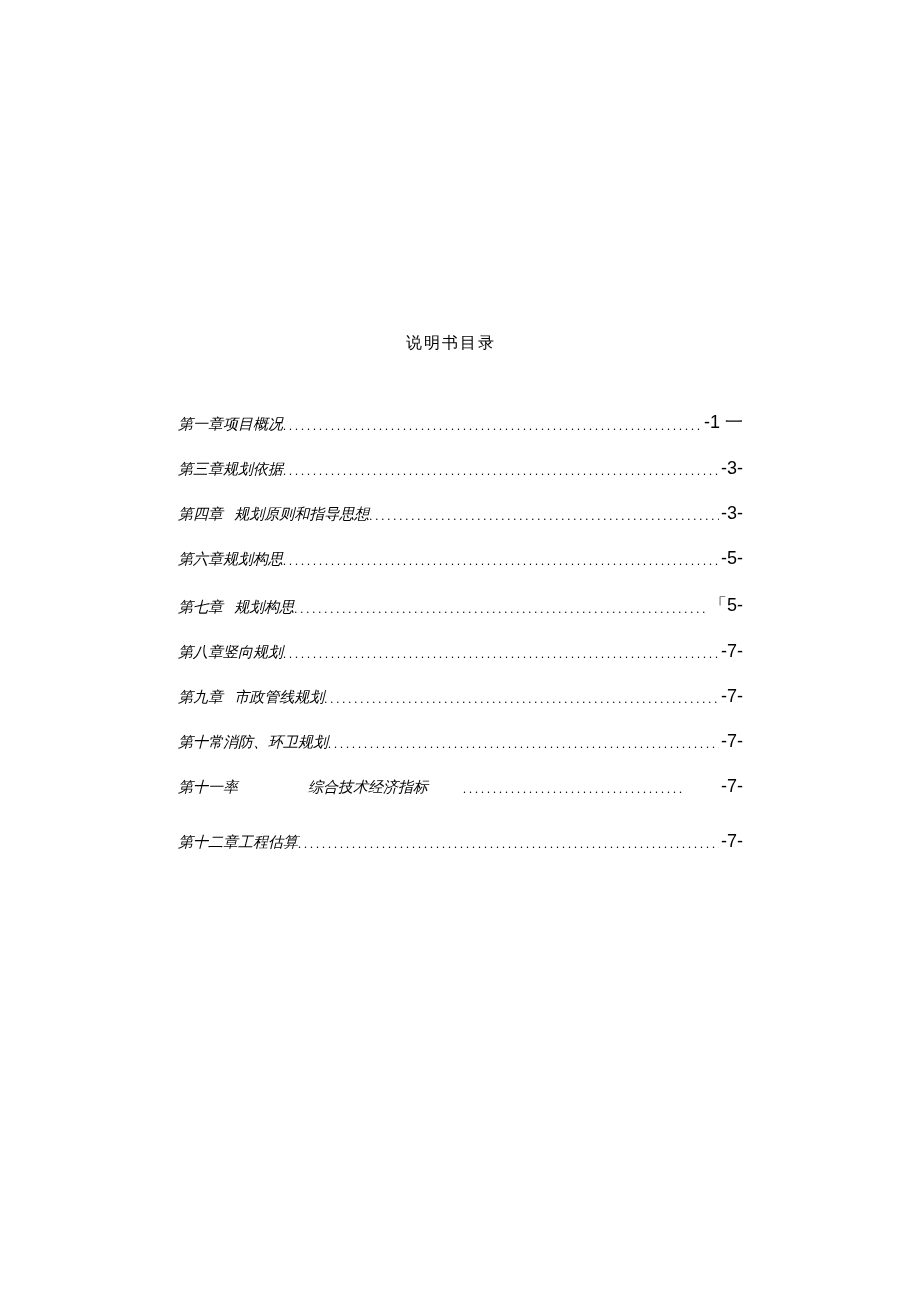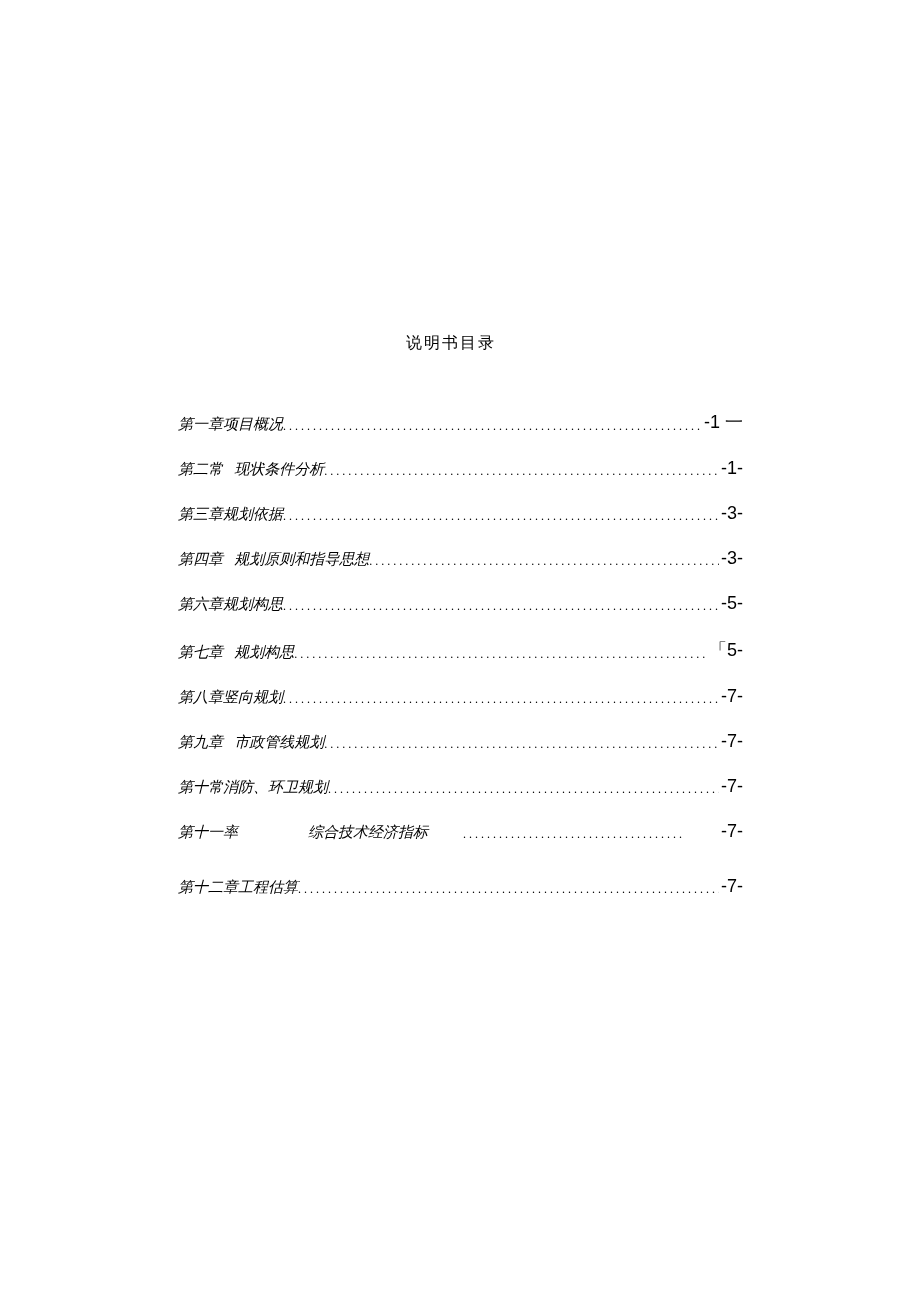--- a/index.html
+++ b/index.html
@@ -79,27 +79,20 @@
 
 <div class="toc">
 <div class="toc-entry">
       <span class="toc-chapter">第一章</span>
       <span class="toc-gap"></span>
       <span class="toc-name">项目概况</span>
       <span class="toc-dots"></span>
       <span class="toc-page">-1 一</span>
     </div>
     <div class="toc-entry">
-      <span class="toc-chapter">第二常</span>
-      <span class="toc-gap">   </span>
-      <span class="toc-name">现状条件分析</span>
-      <span class="toc-dots"></span>
-      <span class="toc-page">-1-</span>
-    </div>
-    <div class="toc-entry">
       <span class="toc-chapter">第三章</span>
       <span class="toc-gap"></span>
       <span class="toc-name">规划依据</span>
       <span class="toc-dots"></span>
       <span class="toc-page">-3-</span>
     </div>
     <div class="toc-entry">
       <span class="toc-chapter">第四章</span>
       <span class="toc-gap">   </span>
       <span class="toc-name">规划原则和指导思想</span>

